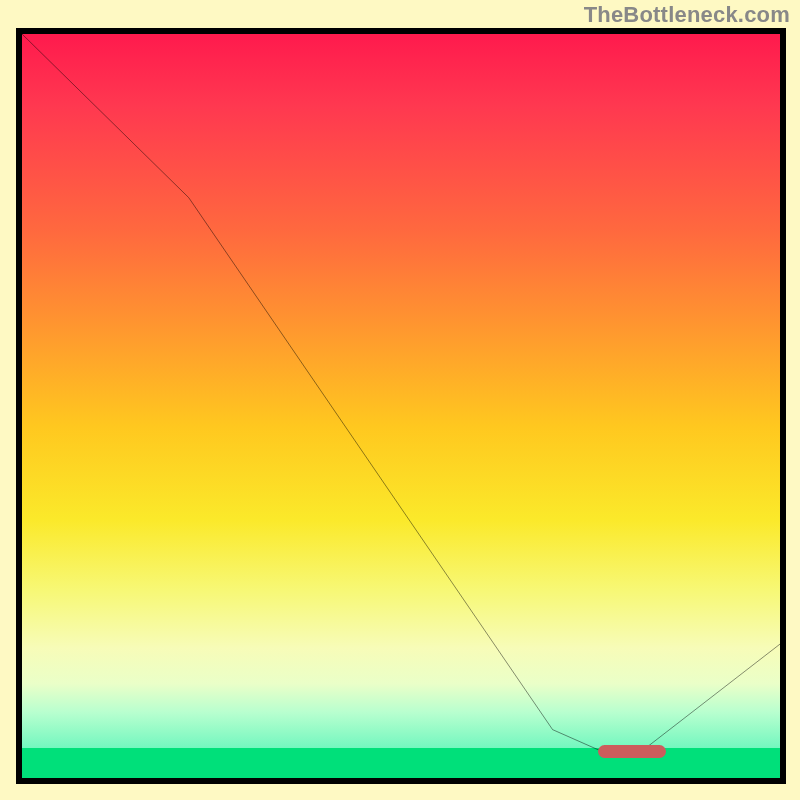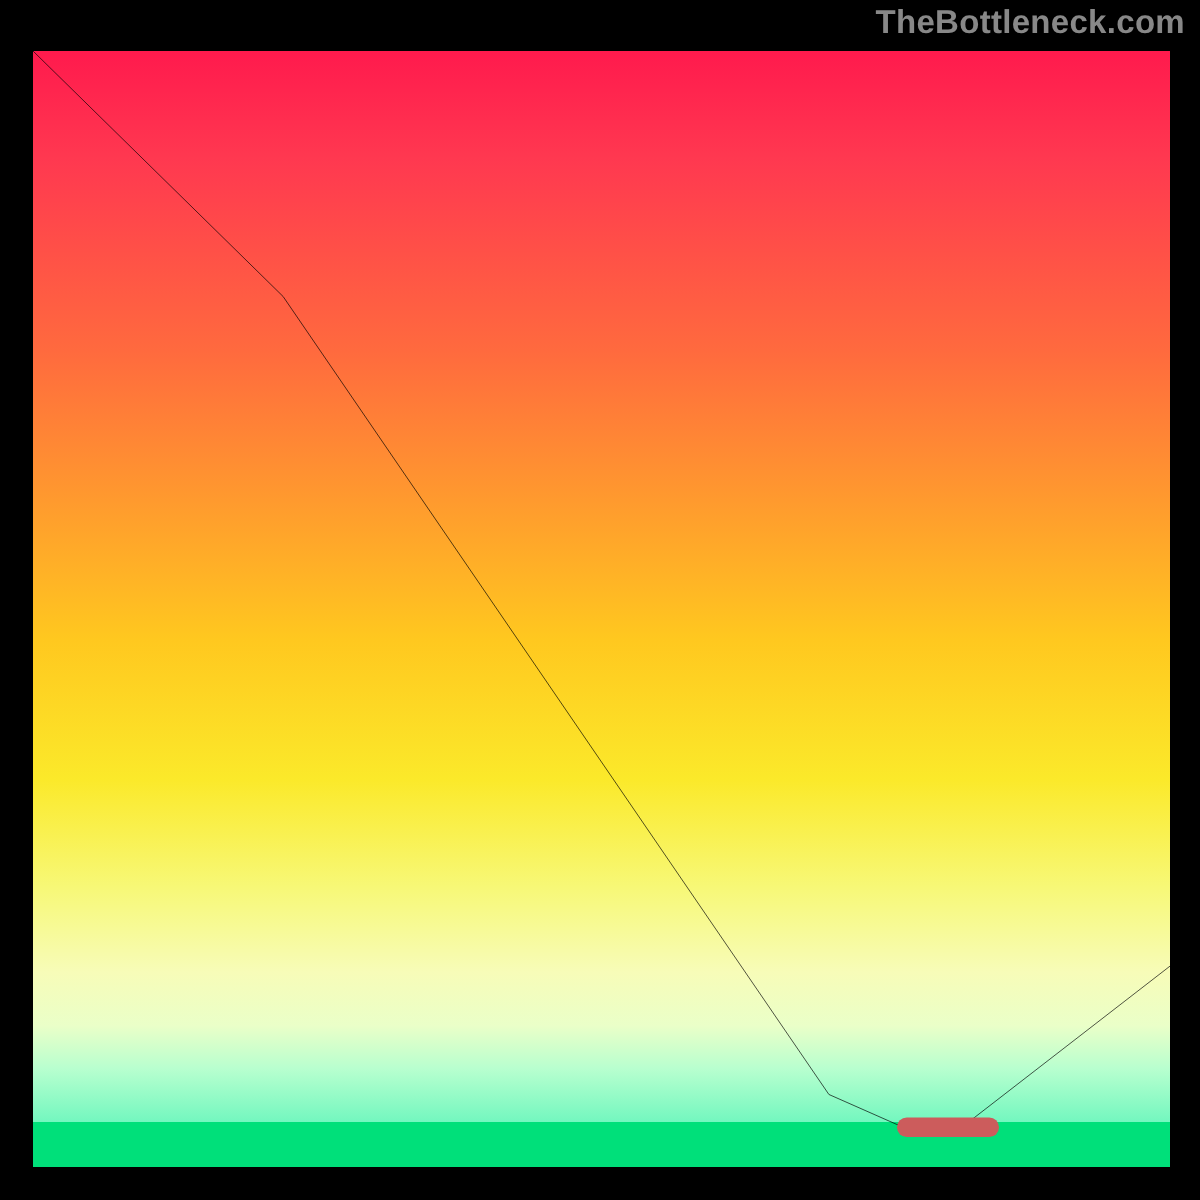--- a/index.html
+++ b/index.html
@@ -1,21 +1,21 @@
 <!DOCTYPE html>
 <html><head>
 <meta charset="utf-8">
 <style>
   * { margin: 0; padding: 0; box-sizing: border-box; }
   html, body { width: 800px; height: 800px; overflow: hidden; background: #fff; }
   .frame {
     position: relative;
     width: 800px;
     height: 800px;
-    background: #000000;
+    background: #fef9c3;
   }
   .watermark {
     position: absolute;
     top: 2px;
     right: 10px;
     font-family: Arial, sans-serif;
     font-size: 22px;
     font-weight: bold;
     color: #888;
     letter-spacing: 0.2px;

